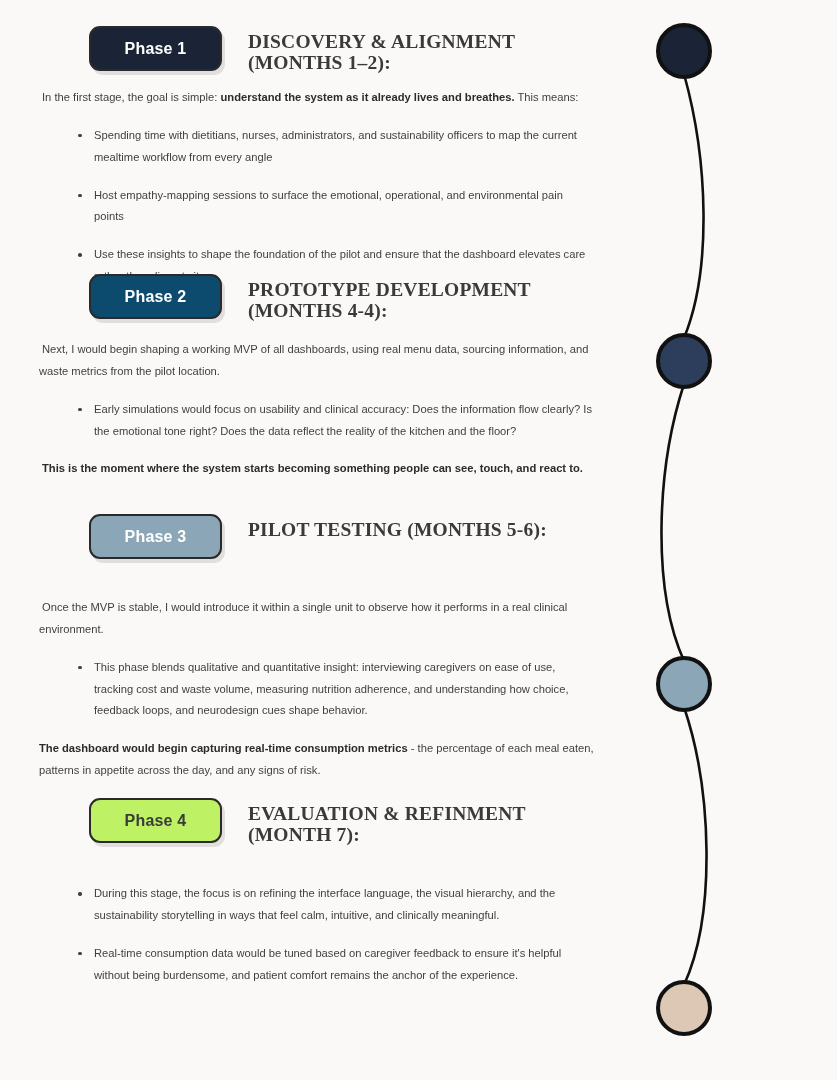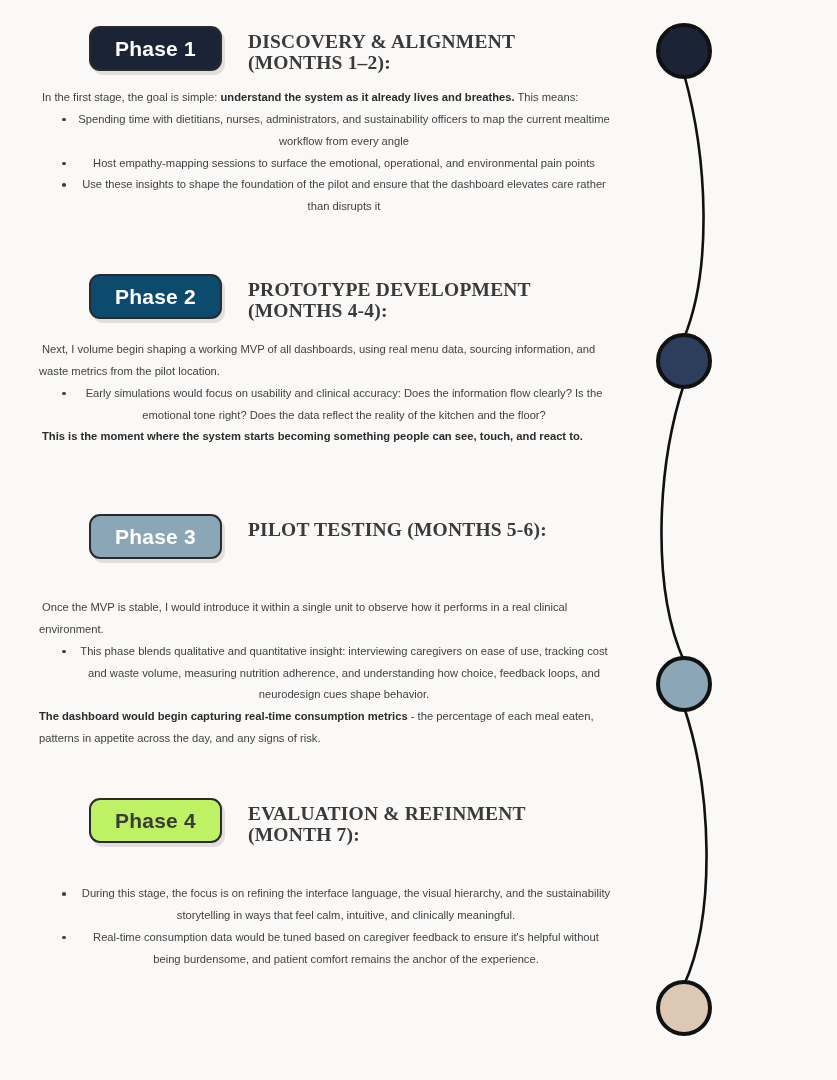--- a/index.html
+++ b/index.html
@@ -60,21 +60,21 @@
 
   .badge {
     flex: 0 0 auto;
     width: 133px;
     height: 45px;
     border-radius: 11px;
     border: 2px solid #2a2a2a;
     display: flex;
     align-items: center;
     justify-content: center;
-    font-size: 21px;
+    font-size: 16px;
     font-weight: bold;
     letter-spacing: 0.2px;
     color: #ffffff;
     box-shadow: 3px 4px 0 rgba(0,0,0,0.10);
     font-family: "Liberation Sans", sans-serif;
   }
   .badge.b1 { background: #1b2436; }
   .badge.b2 { background: #0c4a6e; }
   .badge.b3 { background: #8ba6b6; }
   .badge.b4 { background: #bef264; color: #3b3b3b; }
@@ -103,22 +103,21 @@
   .body strong { color: #2b2b2b; font-weight: bold; }
 
   ul.bullets {
     margin: 0;
     padding-left: 23px;
     list-style: none;
   }
   ul.bullets li {
     position: relative;
     padding-left: 16px;
-    margin: 0;
-    text-align: center;
+    margin: 16px;
   }
   ul.bullets li::before {
     content: "";
     position: absolute;
     left: 0;
     top: 9px;
     width: 3.5px;
     height: 3.5px;
     border-radius: 50%;
     background: #3f3f3f;
@@ -157,21 +156,21 @@
         </ul>
       </div>
     </section>
 
     <section class="phase-block" style="top:274px;">
       <div class="phase-head">
         <div class="badge b2">Phase 2</div>
         <div class="phase-title">PROTOTYPE DEVELOPMENT (MONTHS 4-4):</div>
       </div>
       <div class="body" style="margin-top:18px;">
-        <p class="lead"><span>Next, I volume begin shaping a working MVP of all dashboards, using real menu data, sourcing information, and waste metrics from the pilot location.</span></p>
+        <p class="lead"><span>Next, I would begin shaping a working MVP of all dashboards, using real menu data, sourcing information, and waste metrics from the pilot location.</span></p>
         <ul class="bullets">
           <li>Early simulations would focus on usability and clinical accuracy: Does the information flow clearly? Is the emotional tone right? Does the data reflect the reality of the kitchen and the floor?</li>
         </ul>
         <p class="lead"><strong>This is the moment where the system starts becoming something people can see, touch, and react to.</strong><span></span></p>
       </div>
     </section>
 
     <section class="phase-block" style="top:514px;">
       <div class="phase-head">
         <div class="badge b3">Phase 3</div>

